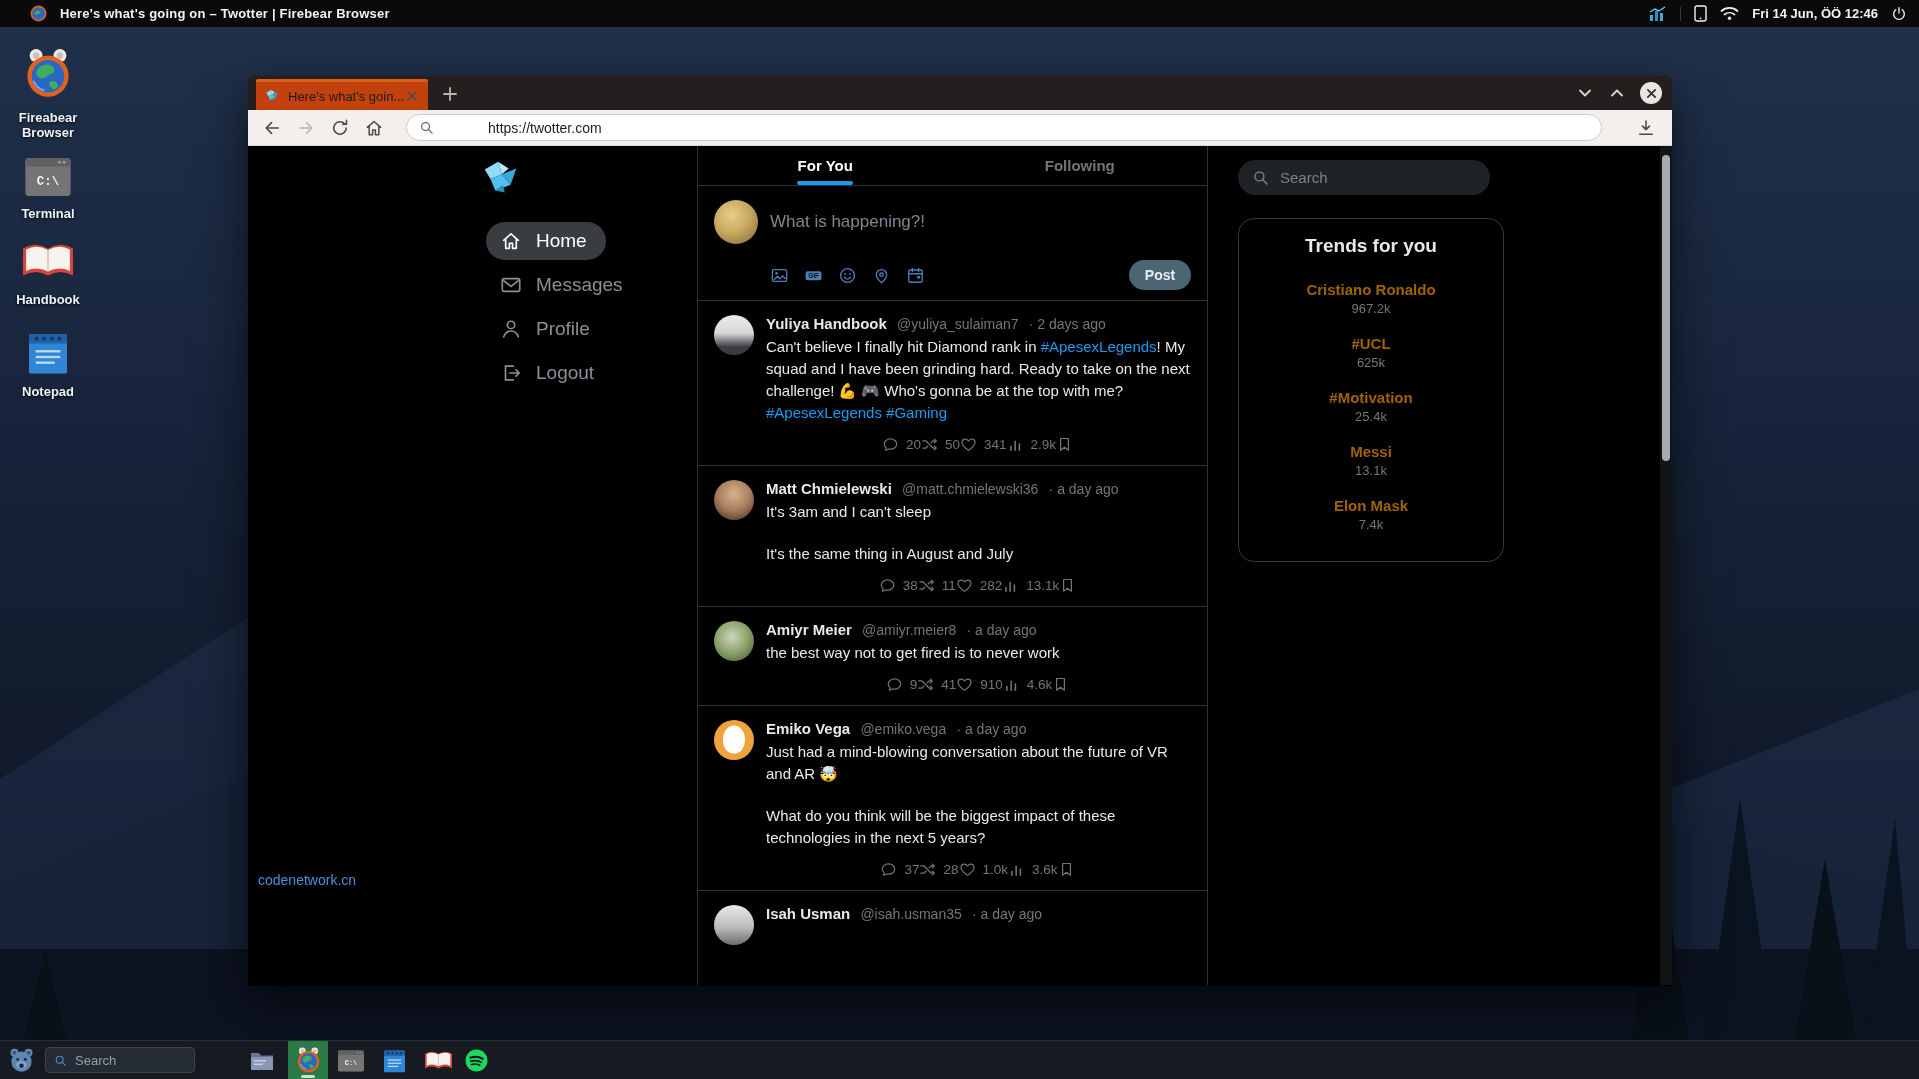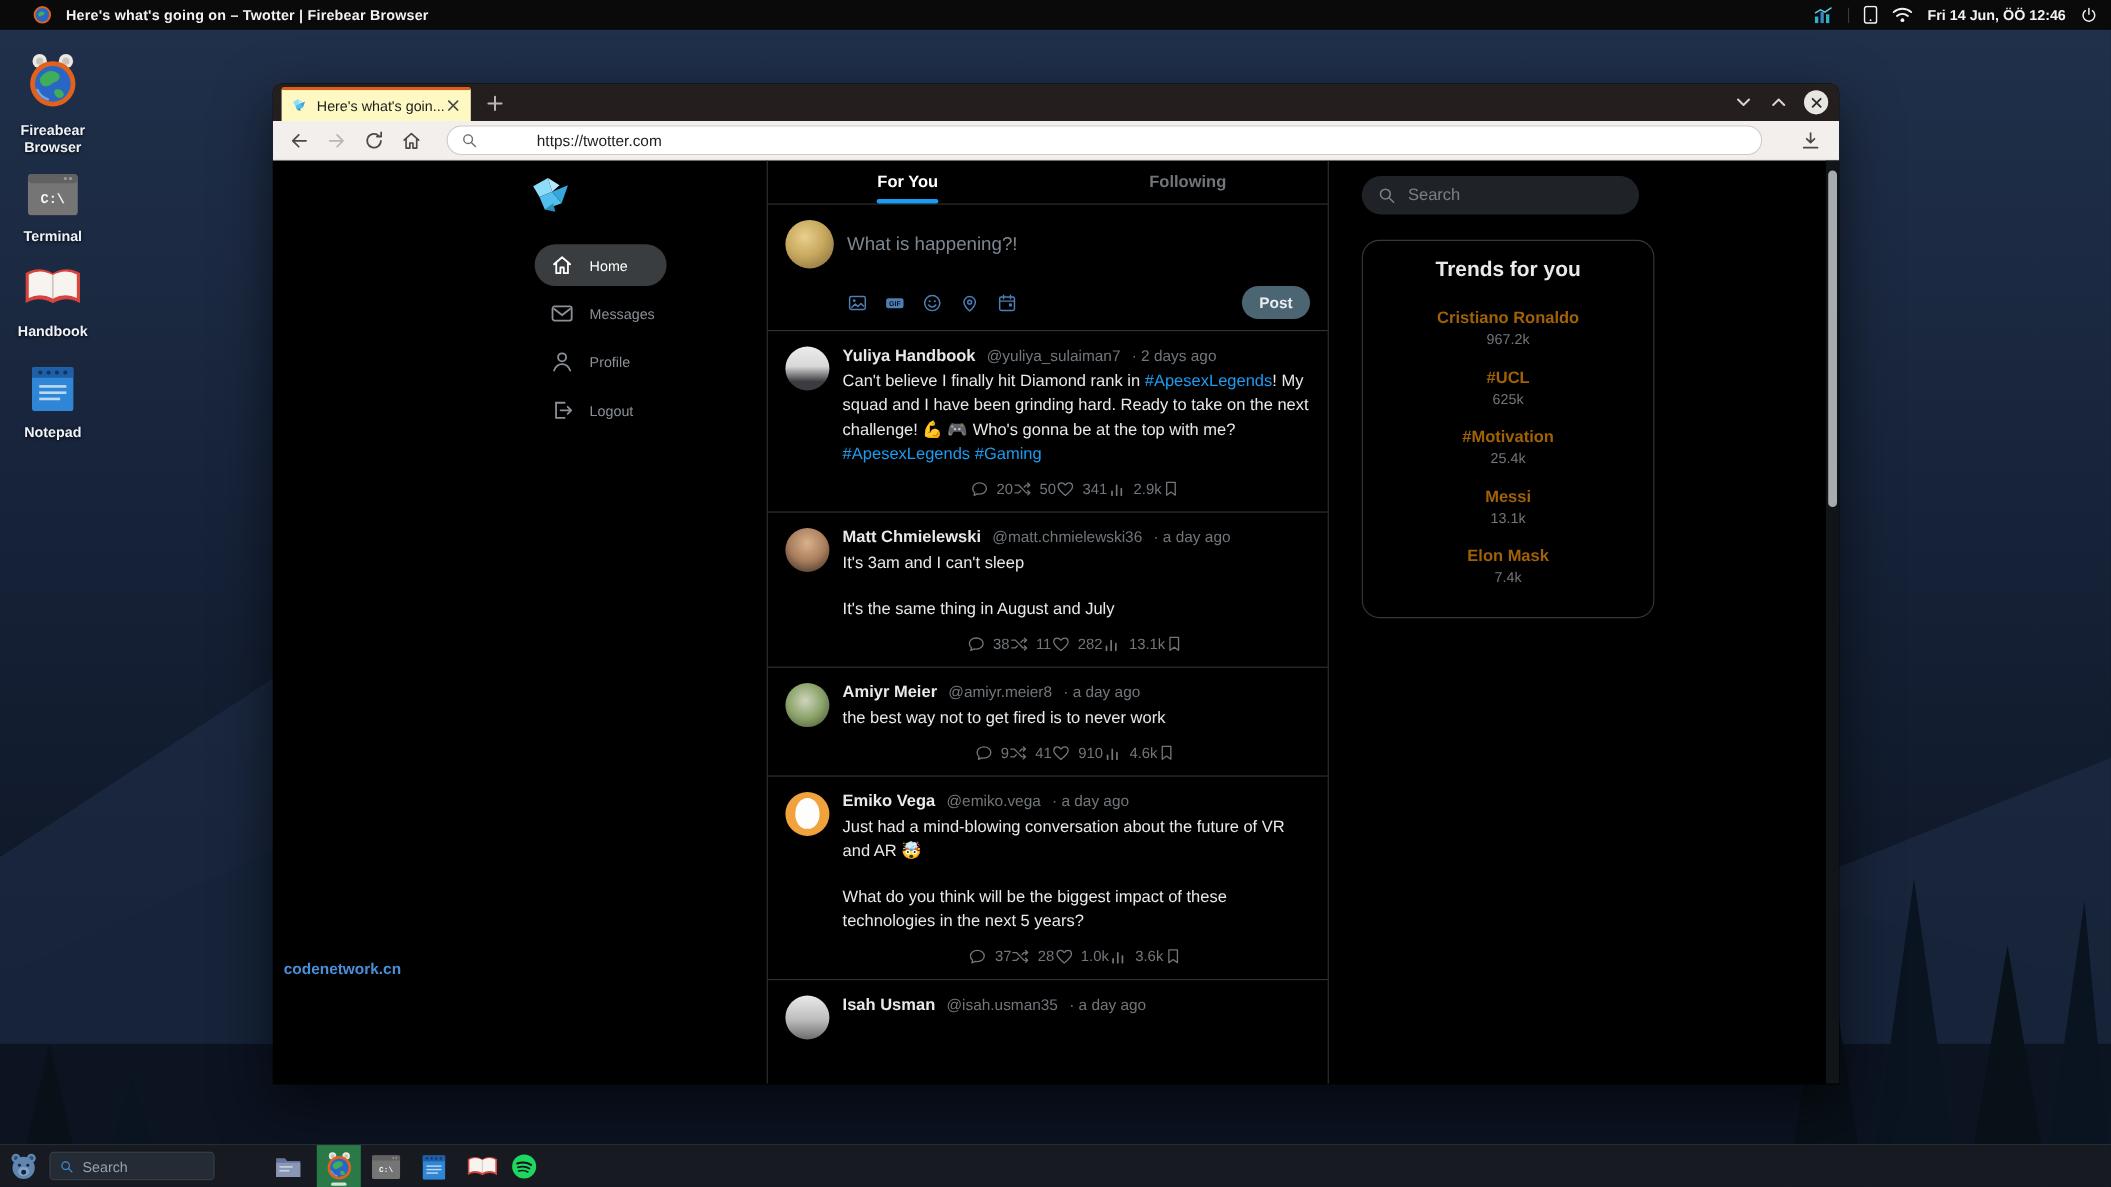--- a/index.html
+++ b/index.html
@@ -27,21 +27,21 @@
   .dicon-firebear { left:0; top:48px; }
   .dicon-terminal { left:0; top:158px; }
   .dicon-handbook { left:0; top:240px; }
   .dicon-notepad  { left:0; top:330px; }
 
   
   .bwindow { position:absolute; left:248px; top:76px; width:1424px; height:910px; z-index:20;
     border-radius:8px 8px 0 0; box-shadow:0 18px 50px rgba(0,0,0,.6); overflow:hidden;
     background:#000; }
   .tabbar { height:34px; background:#241f1e; display:flex; align-items:flex-end; position:relative; }
-  .tab { margin-left:8px; width:172px; height:31px; background:#fef9c3; border-top:3px solid #d9601a;
+  .tab { margin-left:8px; width:172px; height:31px; background:#c2410c; border-top:3px solid #d9601a;
     border-radius:2px 2px 0 0; display:flex; align-items:center; padding:0 8px; }
   .tab .fav { width:16px; height:16px; flex:none; }
   .tab .tab-title { margin-left:8px; font-size:13px; color:#1d1d1d; white-space:nowrap;
     overflow:hidden; flex:1; }
   .tab .tab-close { width:16px; height:16px; flex:none; cursor:pointer; }
   .newtab { margin-left:12px; margin-bottom:6px; width:20px; height:20px; cursor:pointer; }
   .winbtns { position:absolute; right:10px; top:0; height:34px; display:flex; align-items:center; gap:14px; }
   .winbtn-min,.winbtn-max { width:18px; height:18px; cursor:pointer; }
   .winbtn-close { width:22px; height:22px; border-radius:50%; background:#e9e6e2;
     display:flex; align-items:center; justify-content:center; cursor:pointer; }
@@ -55,24 +55,24 @@
 
   
   .page { position:relative; height:839px; background:#000; display:flex; color:#e7e9ea; }
   .col-left { width:450px; flex:none; border-right:1px solid #2f3336; position:relative; }
   .col-mid { width:510px; flex:none; border-right:1px solid #2f3336; }
   .col-right { flex:1; position:relative; }
 
   .bird-logo { position:absolute; left:230px; top:10px; width:46px; height:46px; cursor:pointer; }
   .sidenav { position:absolute; left:238px; top:76px; width:178px; }
   .snav-item { display:flex; align-items:center; height:38px; margin-bottom:6px; padding:0 18px 0 14px;
-    border-radius:22px; color:#8b9096; font-size:13px; cursor:pointer; width:max-content; min-width:120px; }
+    border-radius:22px; color:#8b9096; font-size:19px; cursor:pointer; width:max-content; min-width:120px; }
   .snav-item.active { background:#393d40; color:#ffffff; font-weight:400; }
   .snav-item .nico { width:22px; height:22px; margin-right:14px; flex:none; }
-  .page-link { position:absolute; left:10px; top:726px; font-size:14px; color:#4a90d9; cursor:pointer;font-weight:bold; }
+  .page-link { position:absolute; left:10px; top:726px; font-size:14px; color:#4a90d9; cursor:pointer; }
 
   .feedtabs { height:40px; display:flex; border-bottom:1px solid #2f3336; position:relative; }
   .ftab { width:50%; display:flex; align-items:center; justify-content:center; font-size:15px;
     font-weight:700; color:#71767b; cursor:pointer; position:relative; }
   .ftab.active { color:#ffffff; }
   .ftab.active .tab-underline { position:absolute; bottom:0; left:50%; transform:translateX(-50%);
     width:56px; height:4px; border-radius:2px; background:#1d9bf0; }
 
   .compose { padding:14px 16px 10px; border-bottom:1px solid #2f3336; }
   .compose-row { display:flex; align-items:center; }

